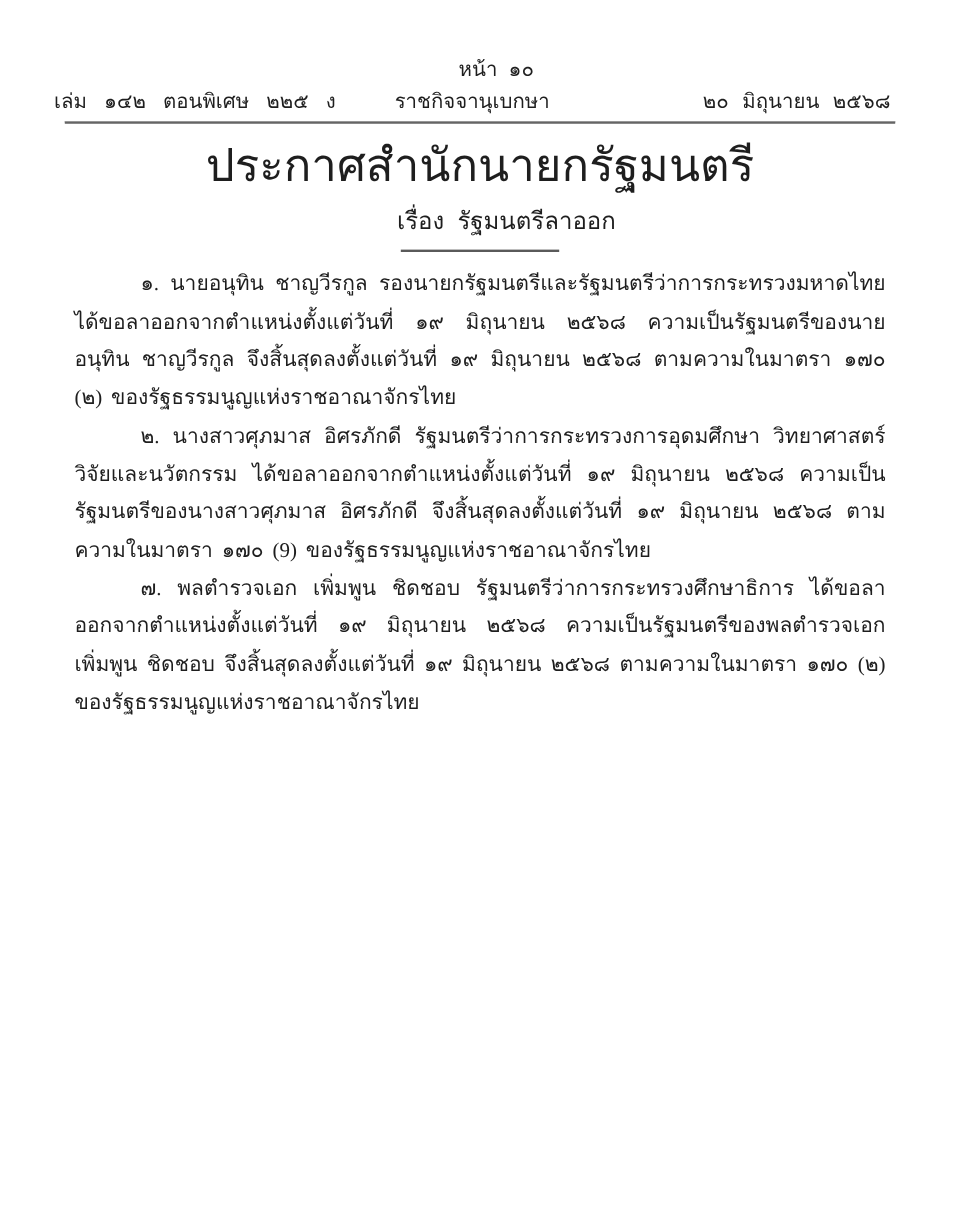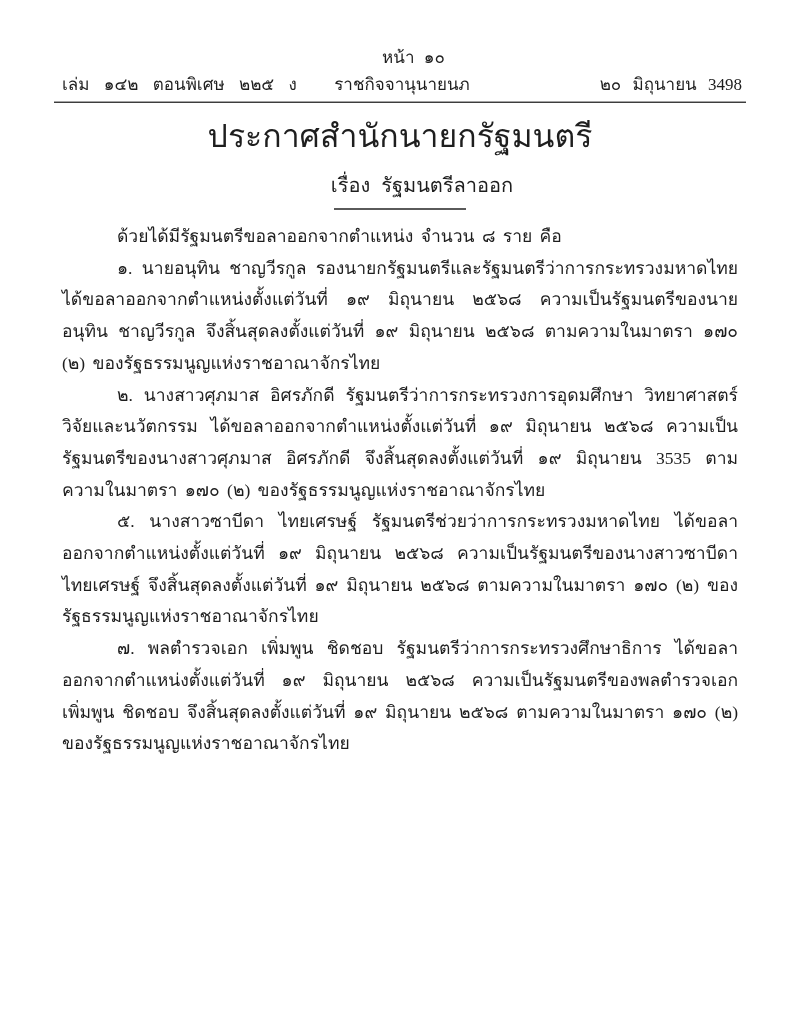--- a/index.html
+++ b/index.html
@@ -24,41 +24,40 @@
     text-align: center;
     font-size: 17px;
     line-height: 24px;
     word-spacing: 5px;
     padding-left: 27px;
   }
   .header-row {
     display: grid;
     grid-template-columns: 1fr auto 1fr;
     align-items: baseline;
-    margin: 2px 58px 0 62px;
+    margin: 2px 58px 0 45px;
     font-size: 17px;
     line-height: 26px;
   }
   .header-left  { justify-self: start; word-spacing: 10px; }
   .header-center{ justify-self: center; }
   .header-right { justify-self: end;   word-spacing: 7px; }
   .double-rule {
     margin: 3px 54px 0 54px;
     height: 2px;
     background: #3d3d3d;
     border-top: 1px solid #a3a3a3;
   }
   
   .doc-title {
     margin: 16px 0 12px 0;
     text-align: center;
-    font-size: 32px;
+    font-size: 38px;
     font-weight: normal;
     line-height: 40px;
-    font-family: Liberation Mono, monospace;
   }
   .doc-subject {
     margin: 4px 0 0 0;
     text-align: center;
     font-size: 20px;
     font-weight: normal;
     line-height: 28px;
     word-spacing: 6px;
     padding-left: 44px;
   }
@@ -83,33 +82,31 @@
 </style>
 </head>
 <body>
 
 <div class="page">
 
   <div class="page-num">หน้า ๑๐</div>
 
   <div class="header-row">
     <span class="header-left">เล่ม ๑๔๒ ตอนพิเศษ ๒๒๕ ง</span>
-    <span class="header-center">ราชกิจจานุนายนภ</span>
-    <span class="header-right">๒๐ มิถุนายน 3498</span>
+    <span class="header-center">ราชกิจจานุเบกษา</span>
+    <span class="header-right">๒๐ มิถุนายน ๒๕๖๘</span>
   </div>
 
   <div class="double-rule"></div>
 
   <h1 class="doc-title">ประกาศสำนักนายกรัฐมนตรี</h1>
 
   <h2 class="doc-subject">เรื่อง รัฐมนตรีลาออก</h2>
 
   <div class="title-divider"></div>
 
   <div class="body-block">
-    <p class="para">ด้วยได้มีรัฐมนตรีขอลาออกจากตำแหน่ง จำนวน ๘ ราย คือ</p>
     <p class="para">๑. นายอนุทิน ชาญวีรกูล รองนายกรัฐมนตรีและรัฐมนตรีว่าการกระทรวงมหาดไทย ได้ขอลาออกจากตำแหน่งตั้งแต่วันที่ ๑๙ มิถุนายน ๒๕๖๘ ความเป็นรัฐมนตรีของนายอนุทิน ชาญวีรกูล จึงสิ้นสุดลงตั้งแต่วันที่ ๑๙ มิถุนายน ๒๕๖๘ ตามความในมาตรา ๑๗๐ (๒) ของรัฐธรรมนูญแห่งราชอาณาจักรไทย</p>
-    <p class="para">๒. นางสาวศุภมาส อิศรภักดี รัฐมนตรีว่าการกระทรวงการอุดมศึกษา วิทยาศาสตร์ วิจัยและนวัตกรรม ได้ขอลาออกจากตำแหน่งตั้งแต่วันที่ ๑๙ มิถุนายน ๒๕๖๘ ความเป็นรัฐมนตรีของนางสาวศุภมาส อิศรภักดี จึงสิ้นสุดลงตั้งแต่วันที่ ๑๙ มิถุนายน 3535 ตามความในมาตรา ๑๗๐ (๒) ของรัฐธรรมนูญแห่งราชอาณาจักรไทย</p>
-    <p class="para">๕. นางสาวซาบีดา ไทยเศรษฐ์ รัฐมนตรีช่วยว่าการกระทรวงมหาดไทย ได้ขอลาออกจากตำแหน่งตั้งแต่วันที่ ๑๙ มิถุนายน ๒๕๖๘ ความเป็นรัฐมนตรีของนางสาวซาบีดา ไทยเศรษฐ์ จึงสิ้นสุดลงตั้งแต่วันที่ ๑๙ มิถุนายน ๒๕๖๘ ตามความในมาตรา ๑๗๐ (๒) ของรัฐธรรมนูญแห่งราชอาณาจักรไทย</p>
+    <p class="para">๒. นางสาวศุภมาส อิศรภักดี รัฐมนตรีว่าการกระทรวงการอุดมศึกษา วิทยาศาสตร์ วิจัยและนวัตกรรม ได้ขอลาออกจากตำแหน่งตั้งแต่วันที่ ๑๙ มิถุนายน ๒๕๖๘ ความเป็นรัฐมนตรีของนางสาวศุภมาส อิศรภักดี จึงสิ้นสุดลงตั้งแต่วันที่ ๑๙ มิถุนายน ๒๕๖๘ ตามความในมาตรา ๑๗๐ (9) ของรัฐธรรมนูญแห่งราชอาณาจักรไทย</p>
     <p class="para">๗. พลตำรวจเอก เพิ่มพูน ชิดชอบ รัฐมนตรีว่าการกระทรวงศึกษาธิการ ได้ขอลาออกจากตำแหน่งตั้งแต่วันที่ ๑๙ มิถุนายน ๒๕๖๘ ความเป็นรัฐมนตรีของพลตำรวจเอก เพิ่มพูน ชิดชอบ จึงสิ้นสุดลงตั้งแต่วันที่ ๑๙ มิถุนายน ๒๕๖๘ ตามความในมาตรา ๑๗๐ (๒) ของรัฐธรรมนูญแห่งราชอาณาจักรไทย</p>
   </div>
 
 </div>
 
 </body></html>

